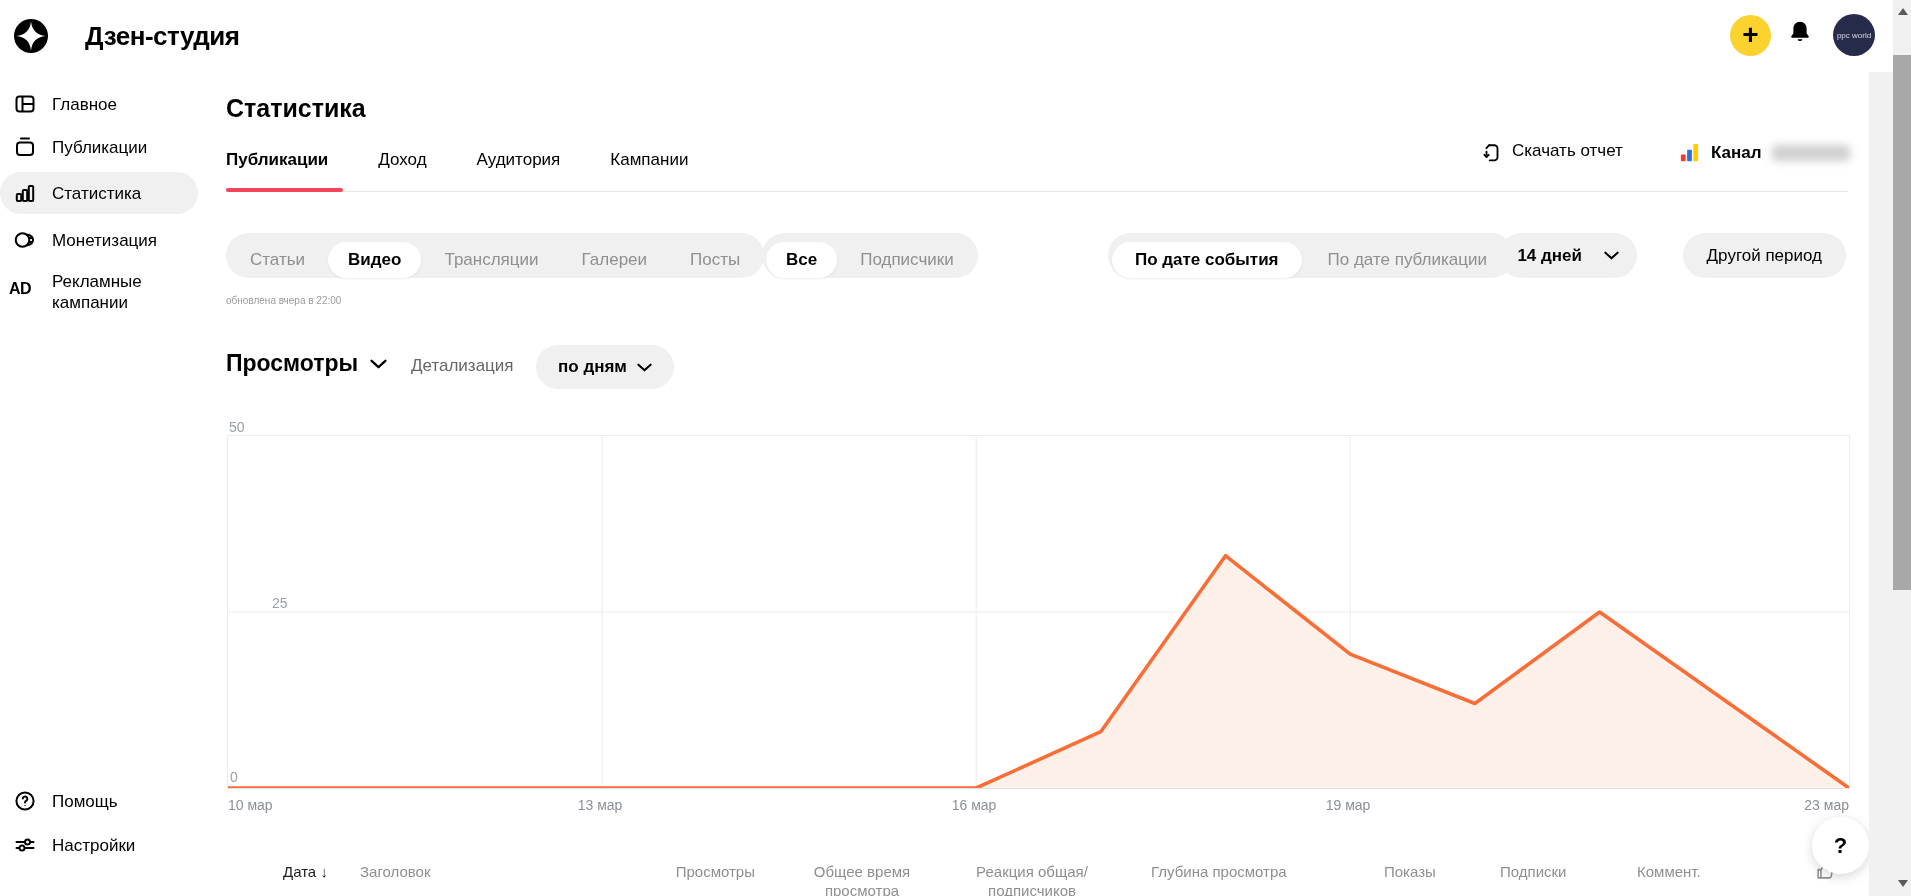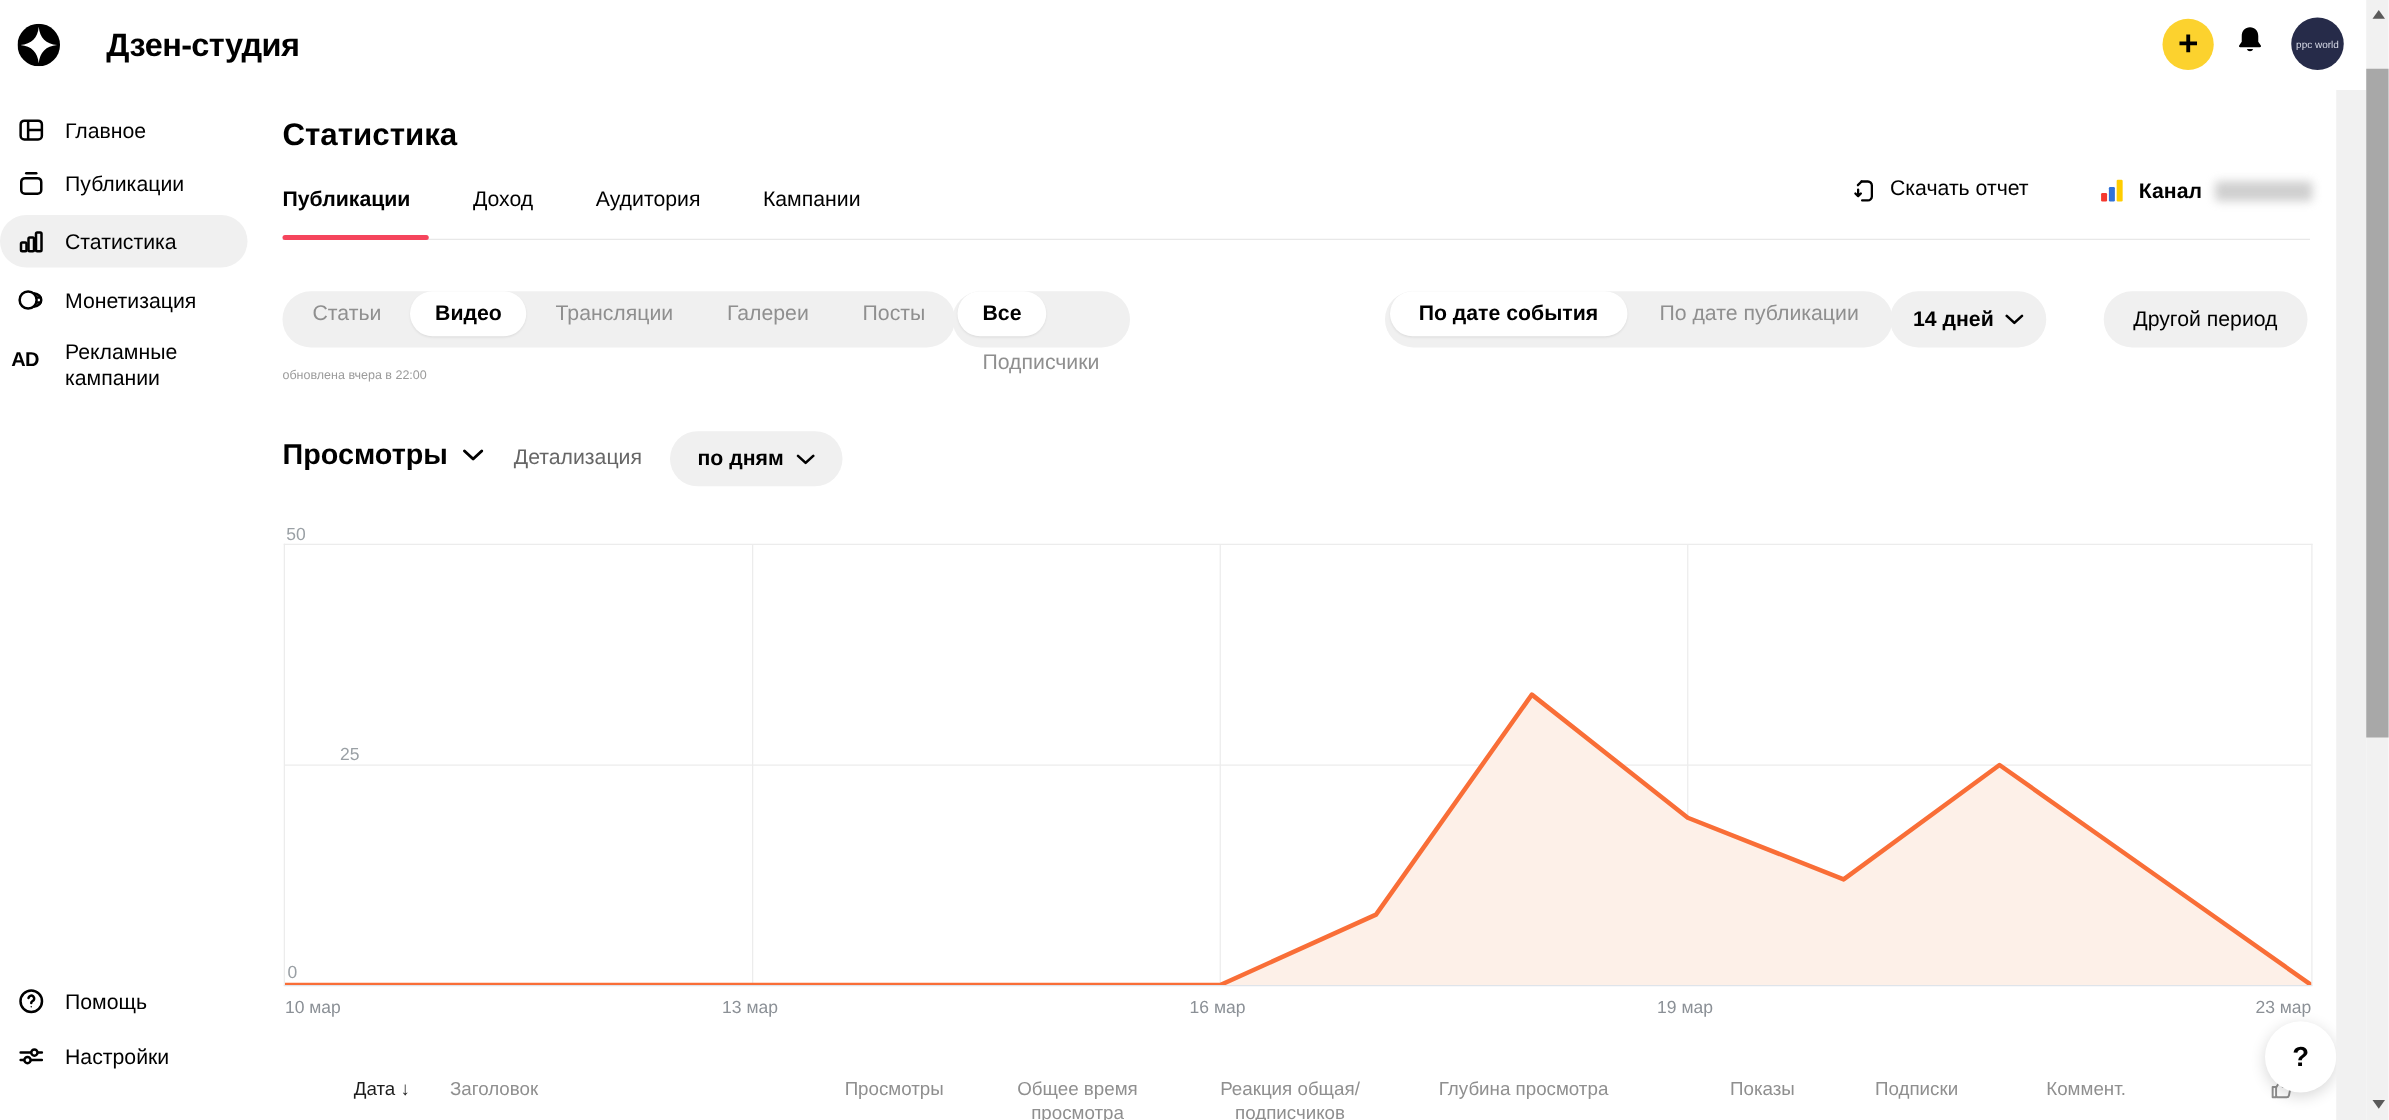--- a/index.html
+++ b/index.html
@@ -35,28 +35,28 @@
   .tab{cursor:pointer;padding-bottom:20px;}
   .tab.active{font-weight:700;}
   .tabs-hairline{left:226px;top:191px;width:1622px;height:1px;background:#e8e8e8;}
   .tab-underline{left:226px;top:188px;width:117px;height:4px;background:#f5455c;border-radius:2px;}
 
   .dl-btn{left:1481px;top:141px;display:flex;align-items:flex-start;gap:9px;cursor:pointer;font-size:17px;}
   .channel-btn{left:1678px;top:141px;display:flex;align-items:center;gap:10px;cursor:pointer;font-size:17px;font-weight:700;}
   .blur-name{width:78px;height:16px;background:#a9a9a9;border-radius:3px;filter:blur(4px);opacity:.55;}
 
   
-  .seg{height:45px;background:#f0f0f0;border-radius:23px;display:inline-flex;align-items:flex-start;
+  .seg{height:45px;background:#f0f0f0;border-radius:23px;display:inline-flex;align-items:flex-end;
        padding:0 4px;gap:3px;font-size:17px;}
   .seg .opt{padding:8px 20px;border-radius:19px;color:#8f8f8f;cursor:pointer;white-space:nowrap;}
   .seg .opt.active{background:#fff;color:#000;font-weight:700;box-shadow:0 1px 2px rgba(0,0,0,.08);}
-  .seg1{left:226px;top:233px;} .seg2{left:762px;top:233px;flex-direction:column;} .seg3{right:397px;top:233px;}
+  .seg1{left:226px;top:233px;} .seg2{left:762px;top:233px;} .seg3{right:397px;top:233px;}
   .seg3 .opt{padding:8px 23px;}
   .pill-btn{top:233px;height:45px;background:#f0f0f0;border-radius:23px;display:inline-flex;
-            align-items:center;gap:9px;padding:0 18px;font-size:17px;font-weight:700;cursor:pointer;white-space:nowrap;}
+            align-items:center;gap:22px;padding:0 18px;font-size:17px;font-weight:700;cursor:pointer;white-space:nowrap;}
   .period-btn{right:274px;}
   .custom-period-btn{right:65px;font-weight:400;padding:0 24px;}
   .updated-note{left:226px;top:295px;font-size:10px;color:#9b9b9b;}
 
   
   .metric{left:226px;top:350px;display:flex;align-items:center;gap:12px;font-size:23px;font-weight:700;cursor:pointer;}
   .detail-lbl{left:411px;top:356px;font-size:17px;color:#666;}
   .detail-btn{left:536px;top:345px;height:44px;background:#f0f0f0;border-radius:22px;display:inline-flex;
               align-items:center;gap:10px;padding:0 22px;font-size:17px;font-weight:700;cursor:pointer;}
 

